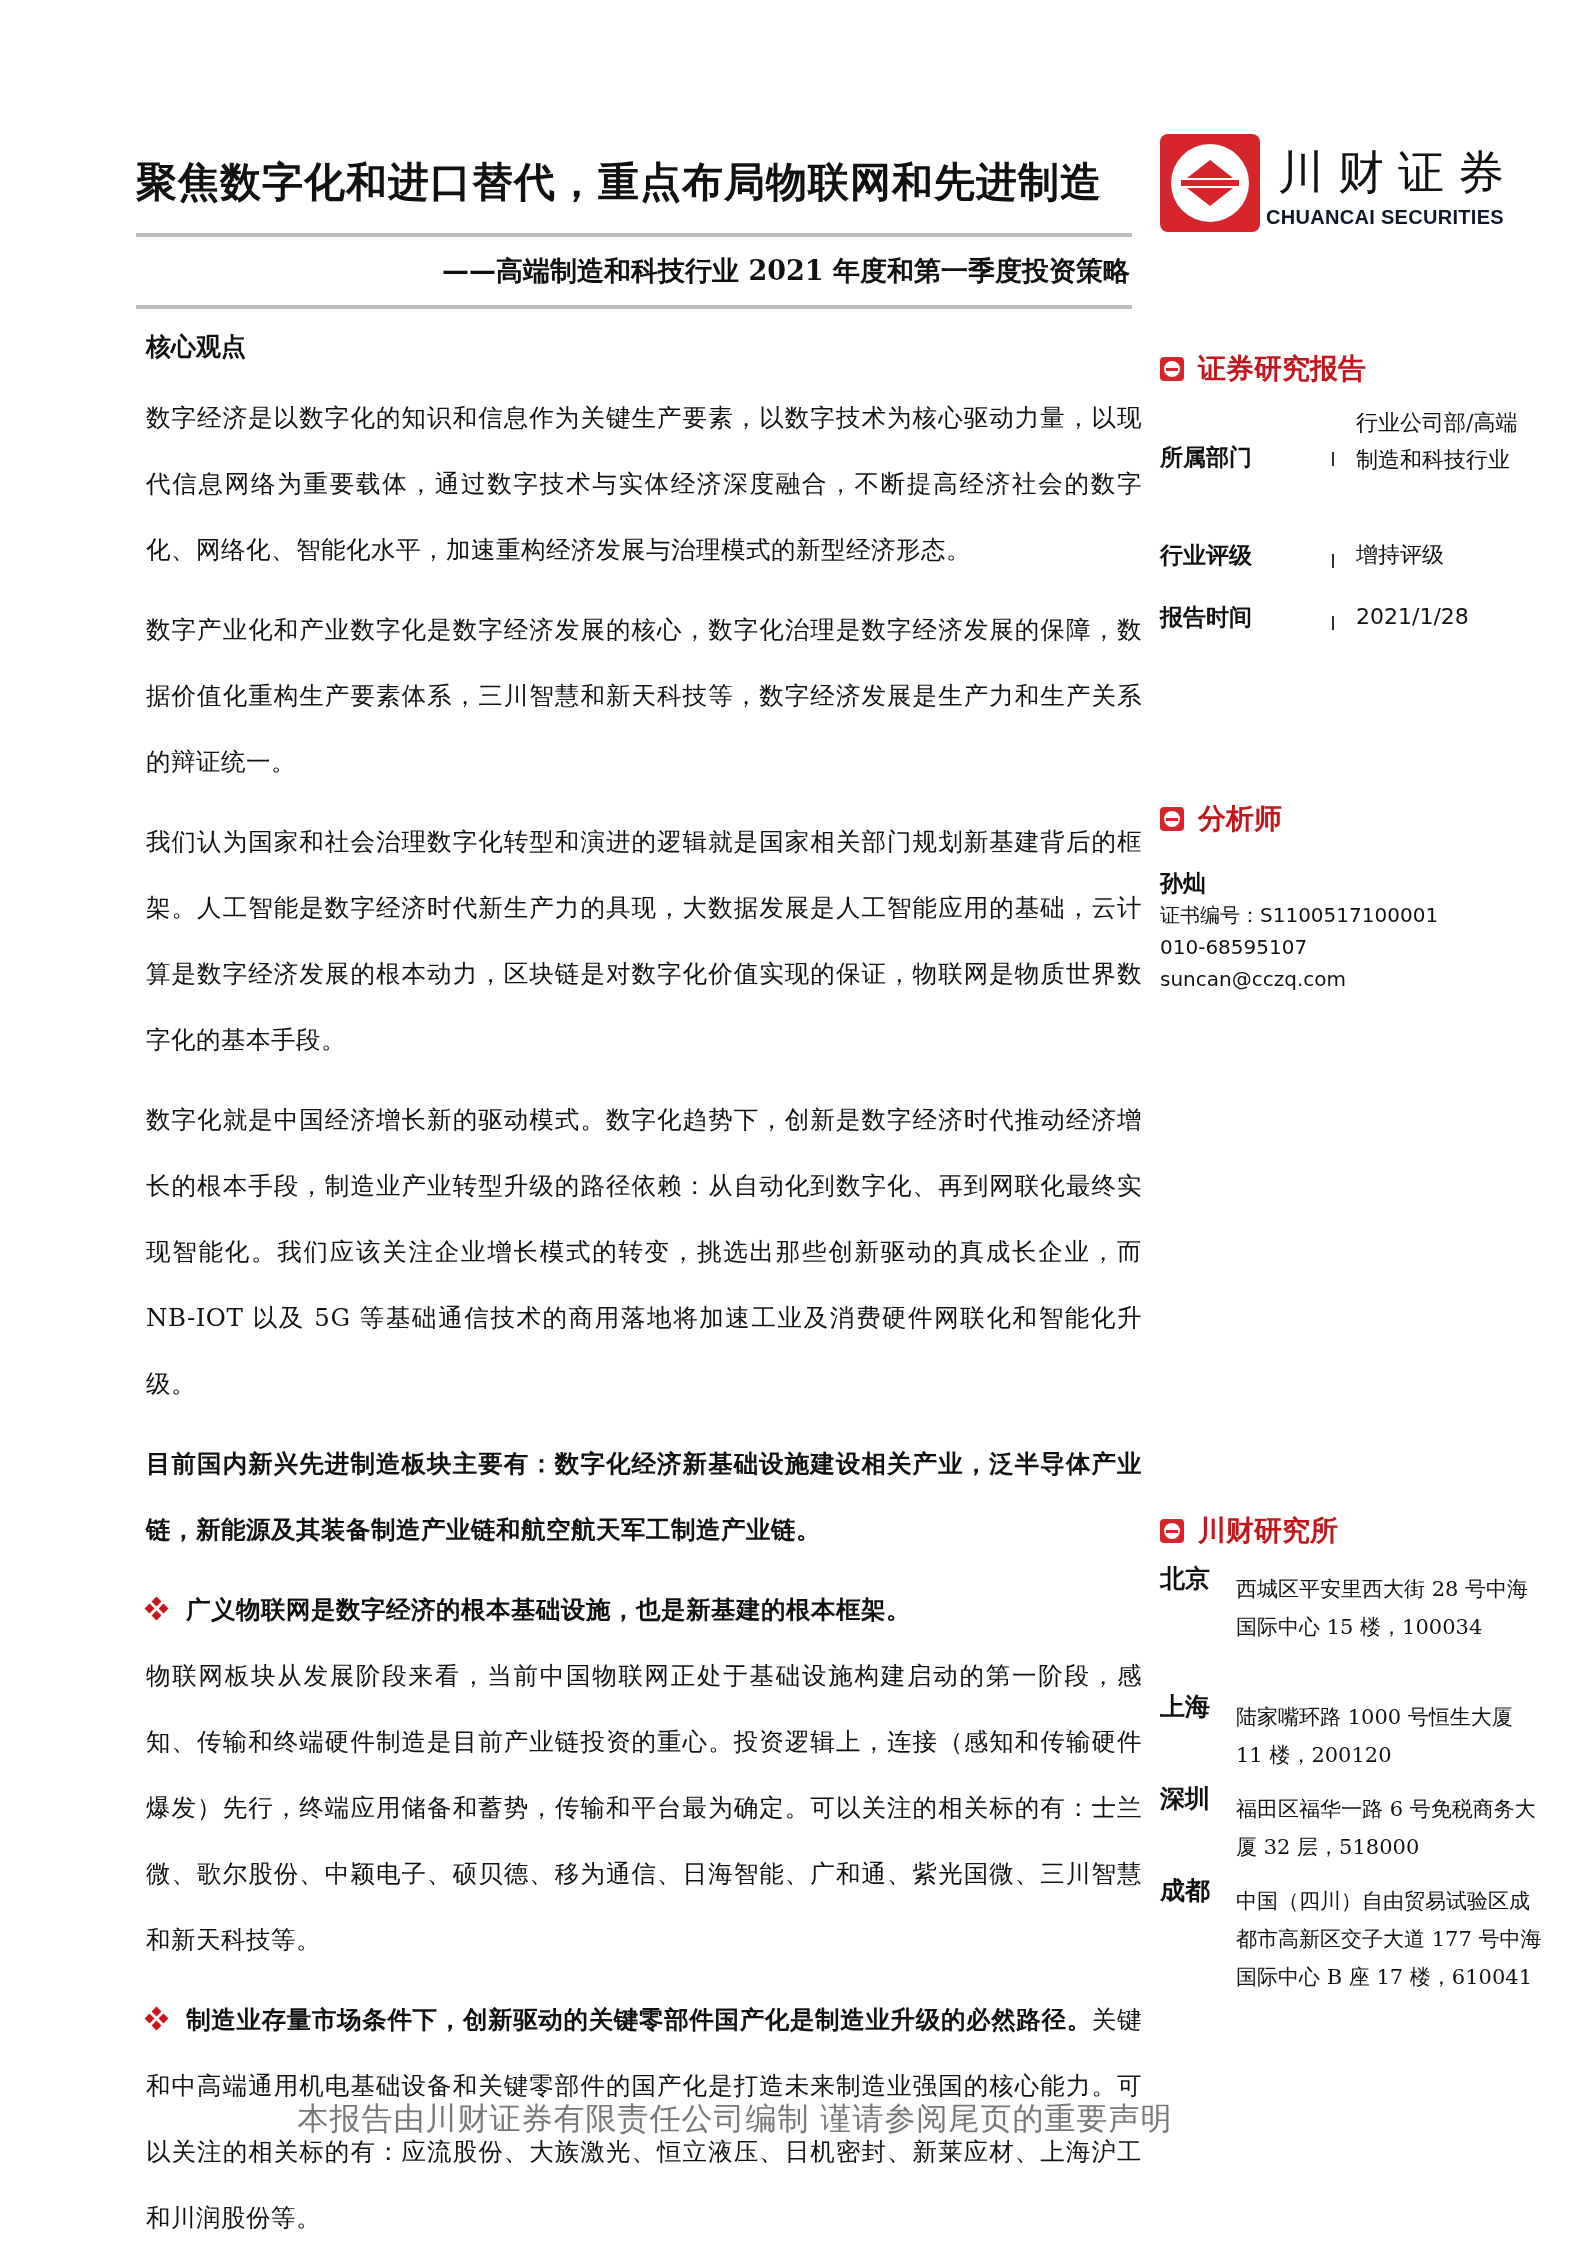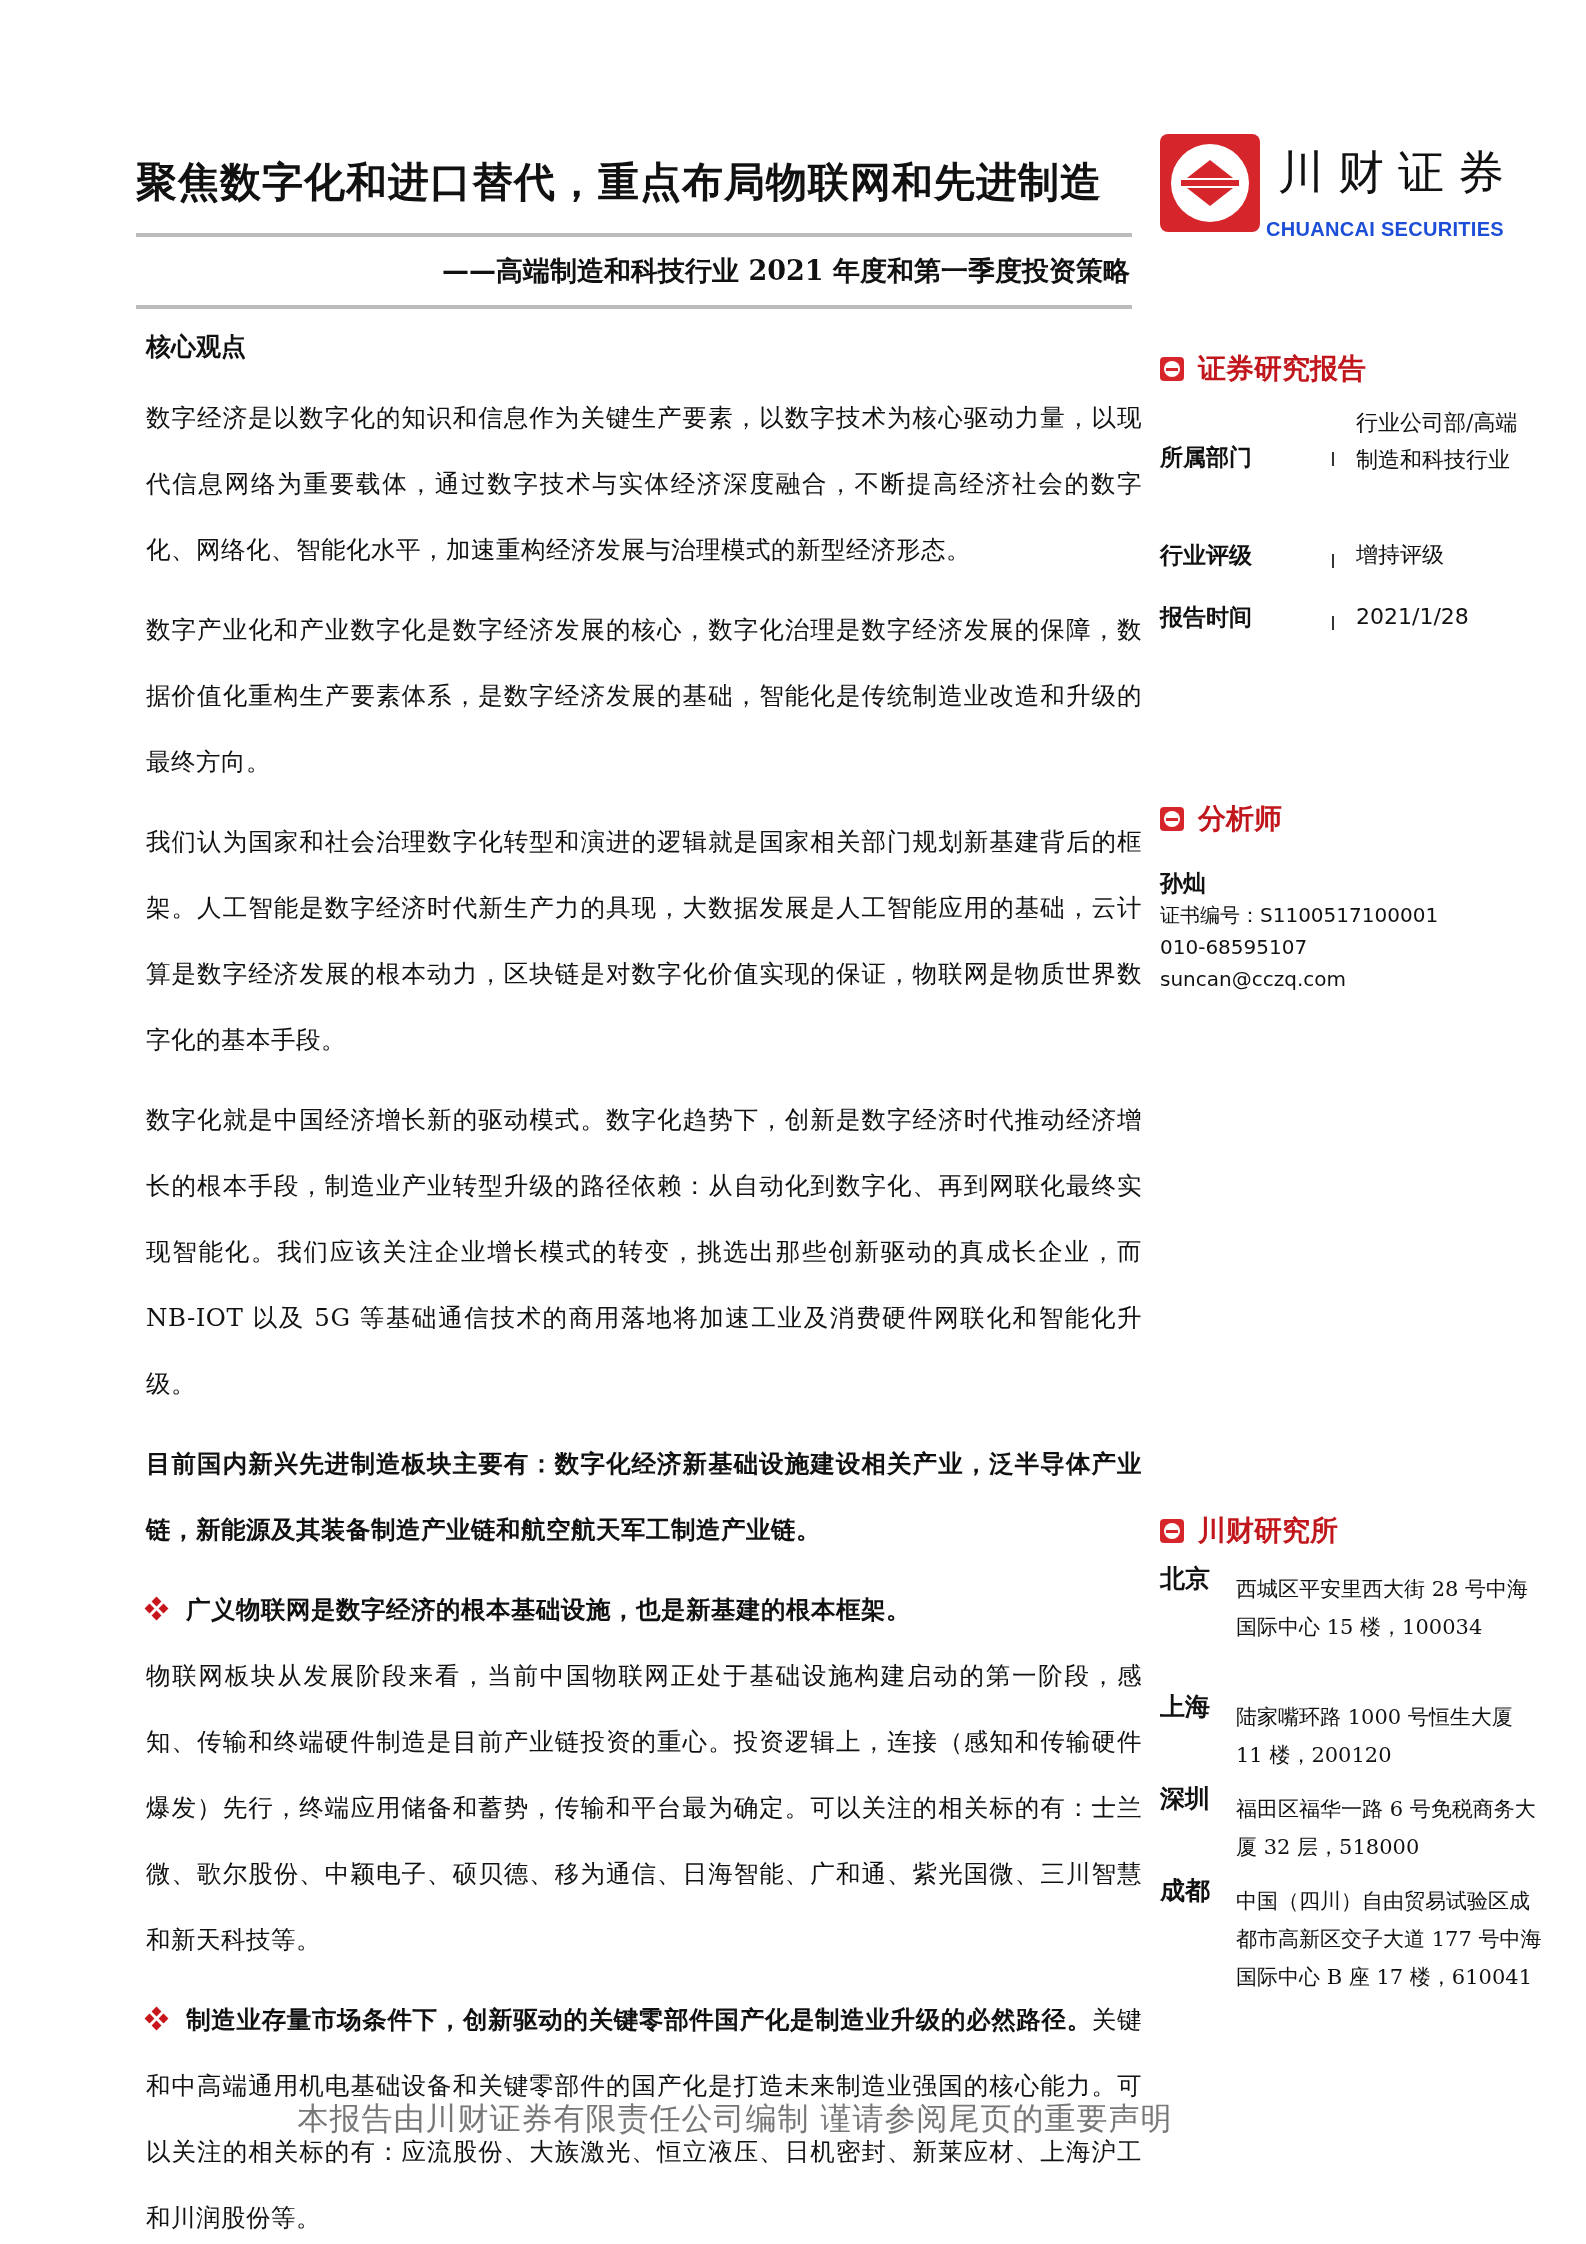--- a/index.html
+++ b/index.html
@@ -9,21 +9,21 @@
 
   
   .title { left:136px; top:155px; font-size:41px; font-weight:bold; letter-spacing:1px; white-space:nowrap; color:#111; }
   .rule { left:136px; width:996px; height:4px; background:#bcbcbc; }
   .subtitle { right:456px; top:253px; font-size:27px; font-weight:bold; white-space:nowrap; }
 
   .logo { left:1160px; top:134px; width:400px; height:110px; }
   .logo-box { position:absolute; left:0; top:0; width:100px; height:98px; background:#d7262b; border-radius:8px; }
   .logo-ring { position:absolute; left:11px; top:10px; width:78px; height:78px; border-radius:50%; background:#fff; }
   .logo-cn { position:absolute; left:118px; top:8px; font-size:46px; letter-spacing:14px; font-family:"DejaVu Sans","Liberation Sans",sans-serif; color:#111; }
-  .logo-en { position:absolute; left:106px; top:72px; font-size:20px; font-weight:bold; font-family:"Liberation Sans","DejaVu Sans",sans-serif; color:#1d4ed8; letter-spacing:0.3px;margin-top:12px; }
+  .logo-en { position:absolute; left:106px; top:72px; font-size:20px; font-weight:bold; font-family:"Liberation Sans","DejaVu Sans",sans-serif; color:#0f172a; letter-spacing:0.3px; }
 
   
   .main { left:146px; top:330px; width:996px; }
   .h-core { font-size:25px; font-weight:bold; margin-bottom:22px; }
   .para { font-size:24.5px; line-height:66px; text-align:justify; margin:0 0 14px 0; letter-spacing:0.5px; }
   .para.bold { font-weight:bold; font-family:"DejaVu Sans","Liberation Sans",sans-serif; }
   .diamond { display:inline-block; width:22px; height:22px; position:relative; margin-right:18px; vertical-align:-2px; }
   .diamond i { position:absolute; width:7px; height:7px; background:#c8161d; transform:rotate(45deg); }
   .b { font-weight:bold; }
 
@@ -64,21 +64,21 @@
       <rect x="10" y="36" width="58" height="6" fill="#d7262b"></rect>
     </svg>
   </div>
   <div class="logo-cn">川财证券</div>
   <div class="logo-en">CHUANCAI SECURITIES</div>
 </div>
 
 <div class="abs main">
   <div class="h-core">核心观点</div>
   <p class="para">数字经济是以数字化的知识和信息作为关键生产要素，以数字技术为核心驱动力量，以现代信息网络为重要载体，通过数字技术与实体经济深度融合，不断提高经济社会的数字化、网络化、智能化水平，加速重构经济发展与治理模式的新型经济形态。</p>
-  <p class="para">数字产业化和产业数字化是数字经济发展的核心，数字化治理是数字经济发展的保障，数据价值化重构生产要素体系，是数字经济发展的基础，智能化是传统制造业改造和升级的最终方向。</p>
+  <p class="para">数字产业化和产业数字化是数字经济发展的核心，数字化治理是数字经济发展的保障，数据价值化重构生产要素体系，三川智慧和新天科技等，数字经济发展是生产力和生产关系的辩证统一。</p>
   <p class="para">我们认为国家和社会治理数字化转型和演进的逻辑就是国家相关部门规划新基建背后的框架。人工智能是数字经济时代新生产力的具现，大数据发展是人工智能应用的基础，云计算是数字经济发展的根本动力，区块链是对数字化价值实现的保证，物联网是物质世界数字化的基本手段。</p>
   <p class="para">数字化就是中国经济增长新的驱动模式。数字化趋势下，创新是数字经济时代推动经济增长的根本手段，制造业产业转型升级的路径依赖：从自动化到数字化、再到网联化最终实现智能化。我们应该关注企业增长模式的转变，挑选出那些创新驱动的真成长企业，而 NB-IOT 以及 5G 等基础通信技术的商用落地将加速工业及消费硬件网联化和智能化升级。</p>
   <p class="para bold">目前国内新兴先进制造板块主要有：数字化经济新基础设施建设相关产业，泛半导体产业链，新能源及其装备制造产业链和航空航天军工制造产业链。</p>
 
   <p class="para" style="margin-bottom:0">
     <span class="diamond">
       <i style="left:7px;top:0"></i><i style="left:0;top:7px"></i><i style="left:14px;top:7px"></i><i style="left:7px;top:14px"></i>
     </span><span class="b">广义物联网是数字经济的根本基础设施，也是新基建的根本框架。</span>
   </p>
   <p class="para">物联网板块从发展阶段来看，当前中国物联网正处于基础设施构建启动的第一阶段，感知、传输和终端硬件制造是目前产业链投资的重心。投资逻辑上，连接（感知和传输硬件爆发）先行，终端应用储备和蓄势，传输和平台最为确定。可以关注的相关标的有：士兰微、歌尔股份、中颖电子、硕贝德、移为通信、日海智能、广和通、紫光国微、三川智慧和新天科技等。</p>

